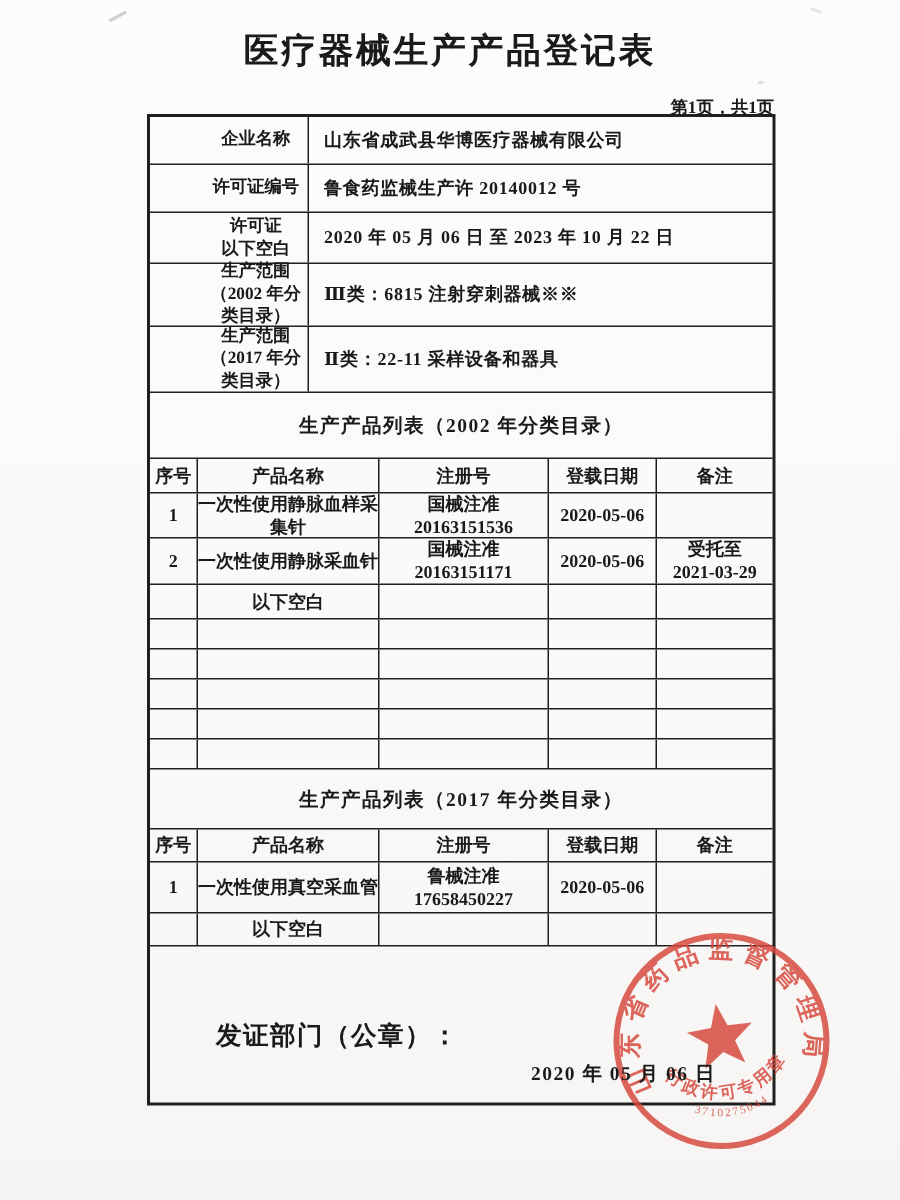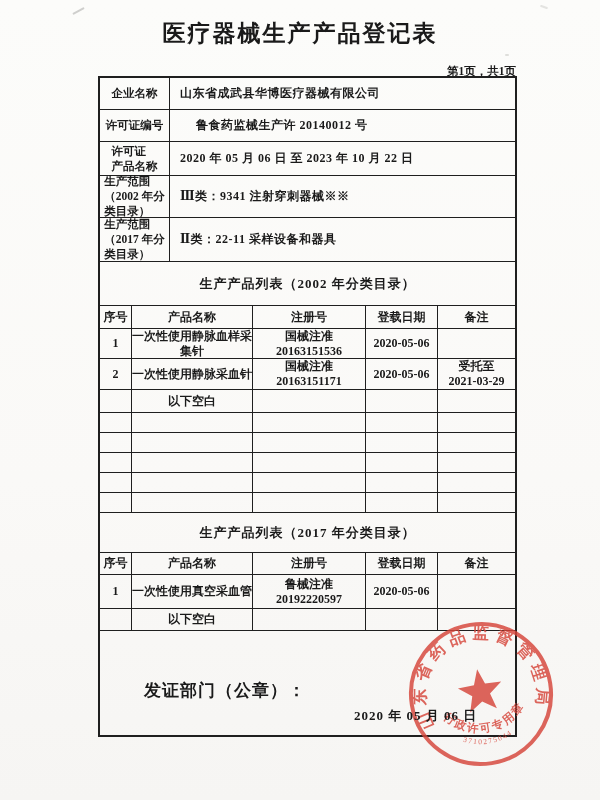--- a/index.html
+++ b/index.html
@@ -19,28 +19,28 @@
   }
   .table{
     position:absolute;left:98px;top:76px;width:419px;height:661px;
     border:2px solid #1f1f1f;box-sizing:border-box;background:transparent;
   }
   .ml{white-space:pre-line;}
   
   .irow{display:flex;border-bottom:1.6px solid #1f1f1f;box-sizing:border-box;}
   .ilabel{
     flex:0 0 70px;border-right:1.6px solid #1f1f1f;box-sizing:border-box;
-    display:flex;align-items:center;justify-content:center;text-align:left;
-    font-size:11.5px;font-weight:bold;line-height:1.3;
+    display:flex;align-items:center;justify-content:center;text-align:center;
+    font-size:11.5px;font-weight:bold;line-height:1.3;margin-left:36px;
   }
   .ivalue{
     flex:1;display:flex;align-items:center;padding-left:10px;
     font-size:12px;font-weight:bold;letter-spacing:0.5px;
   }
-  .hA{height:32px;} .hB{height:32px;gap:16px;} .hC{height:34px;} .hD{height:42px;} .hE{height:44px;}
+  .hA{height:32px;} .hB{height:32px;} .hC{height:34px;} .hD{height:42px;} .hE{height:44px;}
   
   .stitle{
     display:flex;align-items:center;justify-content:center;
     font-size:13px;font-weight:bold;letter-spacing:1px;
     border-bottom:1.6px solid #1f1f1f;box-sizing:border-box;
   }
   .stA{height:44px;} .stB{height:40px;}
   
   .prow{display:flex;border-bottom:1.4px solid #1f1f1f;box-sizing:border-box;}
   .cell{
@@ -77,28 +77,28 @@
     <div class="irow hA">
       <div class="ilabel ml">企业名称</div>
       <div class="ivalue">山东省成武县华博医疗器械有限公司</div>
     </div>
     <div class="irow hB">
       <div class="ilabel ml">许可证编号</div>
       <div class="ivalue">鲁食药监械生产许 20140012 号</div>
     </div>
     <div class="irow hC">
       <div class="ilabel ml">许可证
-产品名称</div>
+以下空白</div>
       <div class="ivalue">2020 年 05 月 06 日  至 2023 年 10 月 22 日</div>
     </div>
     <div class="irow hD">
       <div class="ilabel ml">生产范围
 （2002 年分
 类目录）</div>
-      <div class="ivalue">Ⅲ类：9341 注射穿刺器械※※</div>
+      <div class="ivalue">Ⅲ类：6815 注射穿刺器械※※</div>
     </div>
     <div class="irow hE">
       <div class="ilabel ml">生产范围
 （2017 年分
 类目录）</div>
       <div class="ivalue">Ⅱ类：22-11 采样设备和器具</div>
     </div>
 
     <div class="stitle stA">生产产品列表（2002 年分类目录）</div>
 
@@ -177,21 +177,21 @@
       <div class="cell c0">序号</div>
       <div class="cell c1">产品名称</div>
       <div class="cell c2">注册号</div>
       <div class="cell c3">登载日期</div>
       <div class="cell c4">备注</div>
     </div>
     <div class="prow pr34">
       <div class="cell c0">1</div>
       <div class="cell c1">一次性使用真空采血管</div>
       <div class="cell c2 ml">鲁械注准
-20192220597</div>
+17658450227</div>
       <div class="cell c3">2020-05-06</div>
       <div class="cell c4"></div>
     </div>
     <div class="prow pblank2">
       <div class="cell c0"></div>
       <div class="cell c1">以下空白</div>
       <div class="cell c2"></div>
       <div class="cell c3"></div>
       <div class="cell c4"></div>
     </div>

